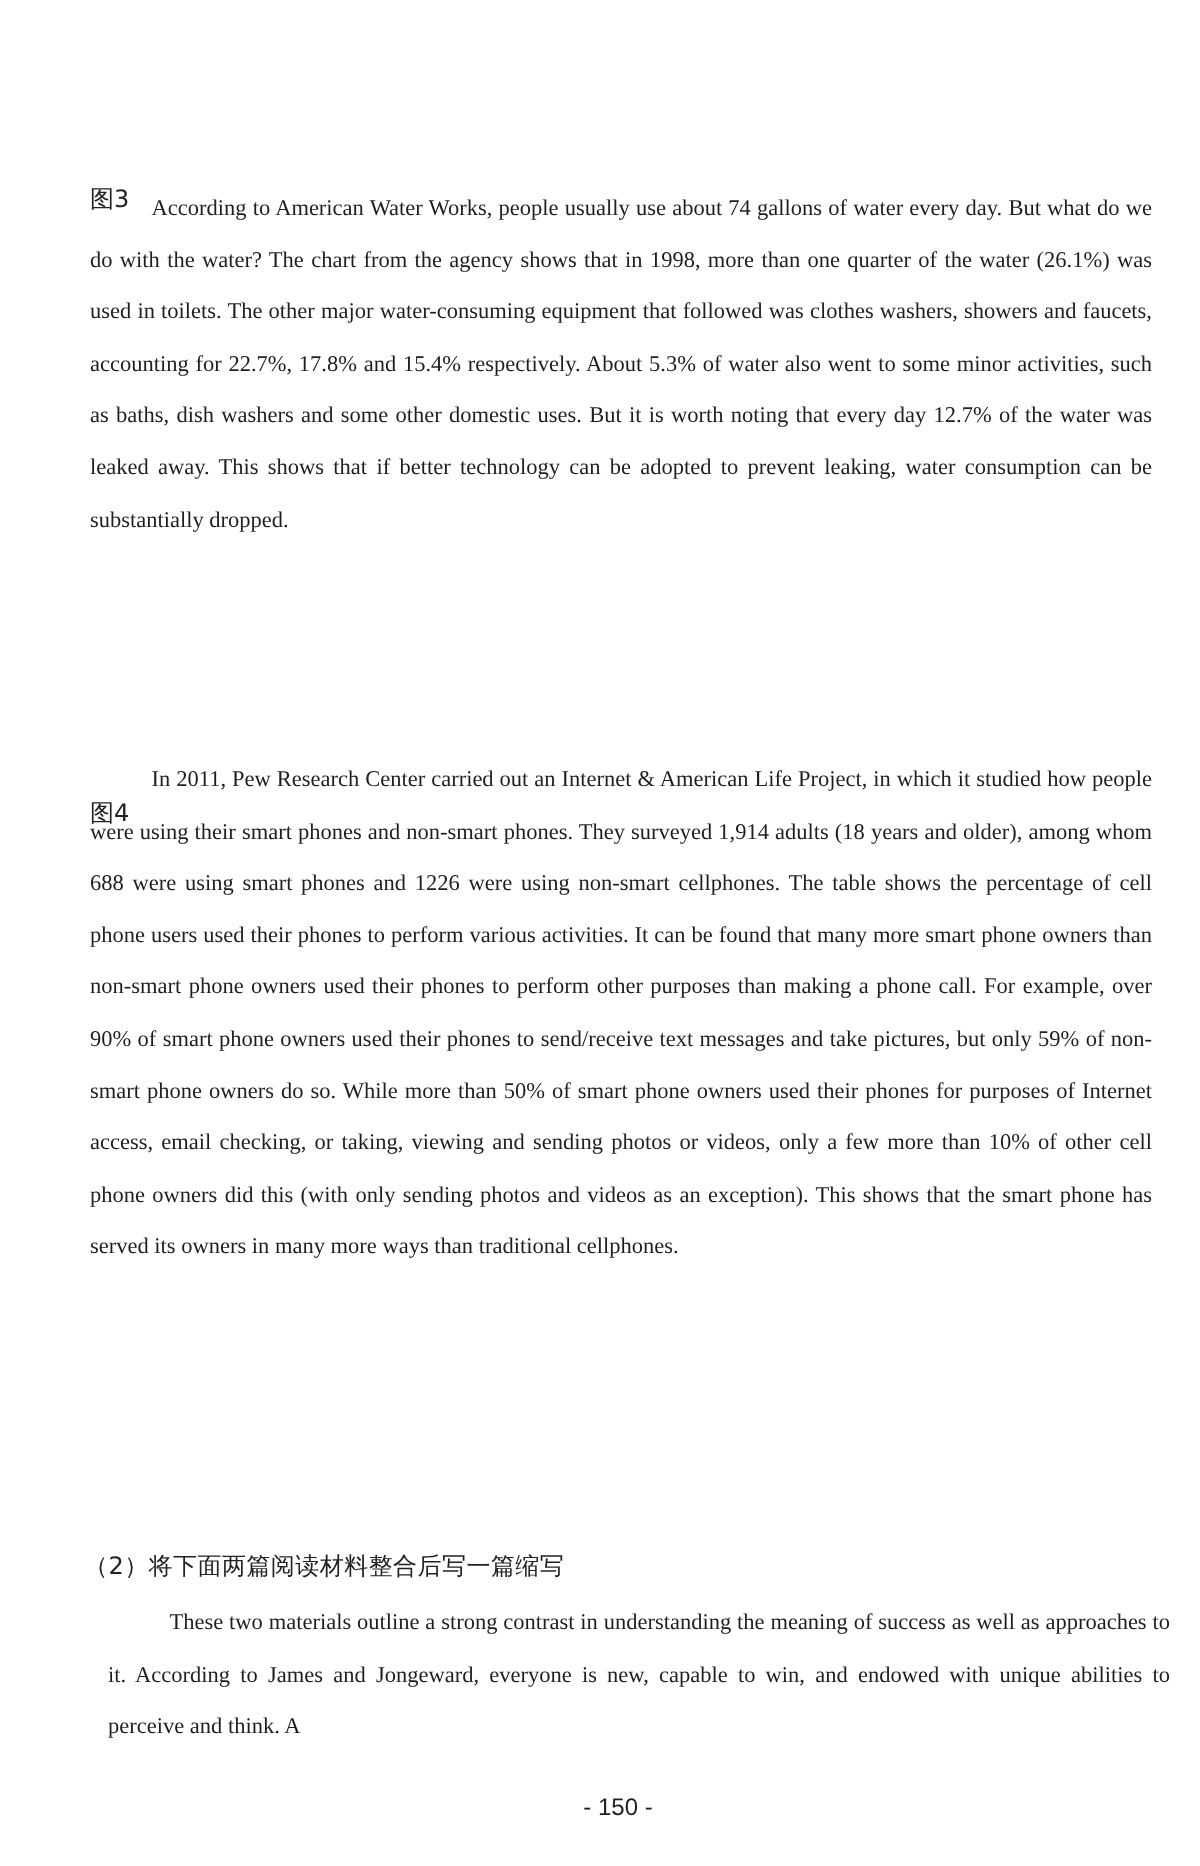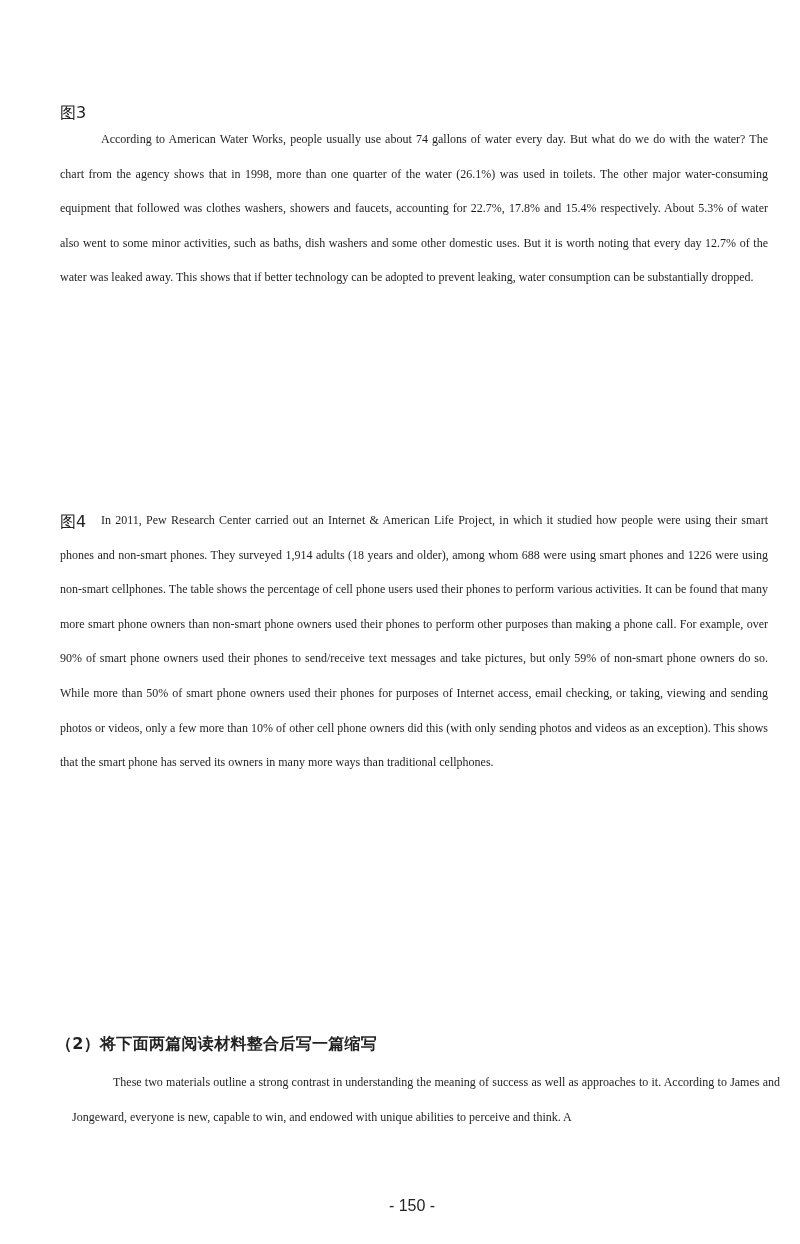--- a/index.html
+++ b/index.html
@@ -4,33 +4,32 @@
 <style>
   html, body { margin: 0; padding: 0; }
   body {
     width: 800px; height: 1244px; background: #ffffff;
     position: relative; overflow: hidden;
     color: #1a1a1a;
   }
   .page { position: absolute; left: 60px; top: 0; width: 708px; }
   .fig-label {
     position: absolute; left: 0;
-    font-family: "DejaVu Sans", sans-serif; font-size: 16px; color: #222;
+    font-family: "DejaVu Sans", sans-serif; font-size: 16px; color: #222; margin-top: 20px;
   }
   .para {
     position: absolute; left: 0; width: 708px;
-    font-family: "Liberation Serif", serif; font-size: 12px;
+    font-family: "Liberation Serif", serif; font-size: 15px;
     line-height: 34.6px; text-align: justify; text-indent: 41px;
     color: #1e1e1e;
   }
   .section-heading {
     position: absolute; left: -4px;
     font-family: "DejaVu Sans", sans-serif; font-size: 16px; color: #222;
     letter-spacing: 0.3px;
-    font-weight: bold;
   }
   .page-number {
     position: absolute; left: 12px; width: 800px; top: 1197px; text-align: center;
     font-family: "Liberation Sans", sans-serif; font-size: 16px; color: #222;
   }
 </style>
 </head>
 <body>
 
 <div class="page">

